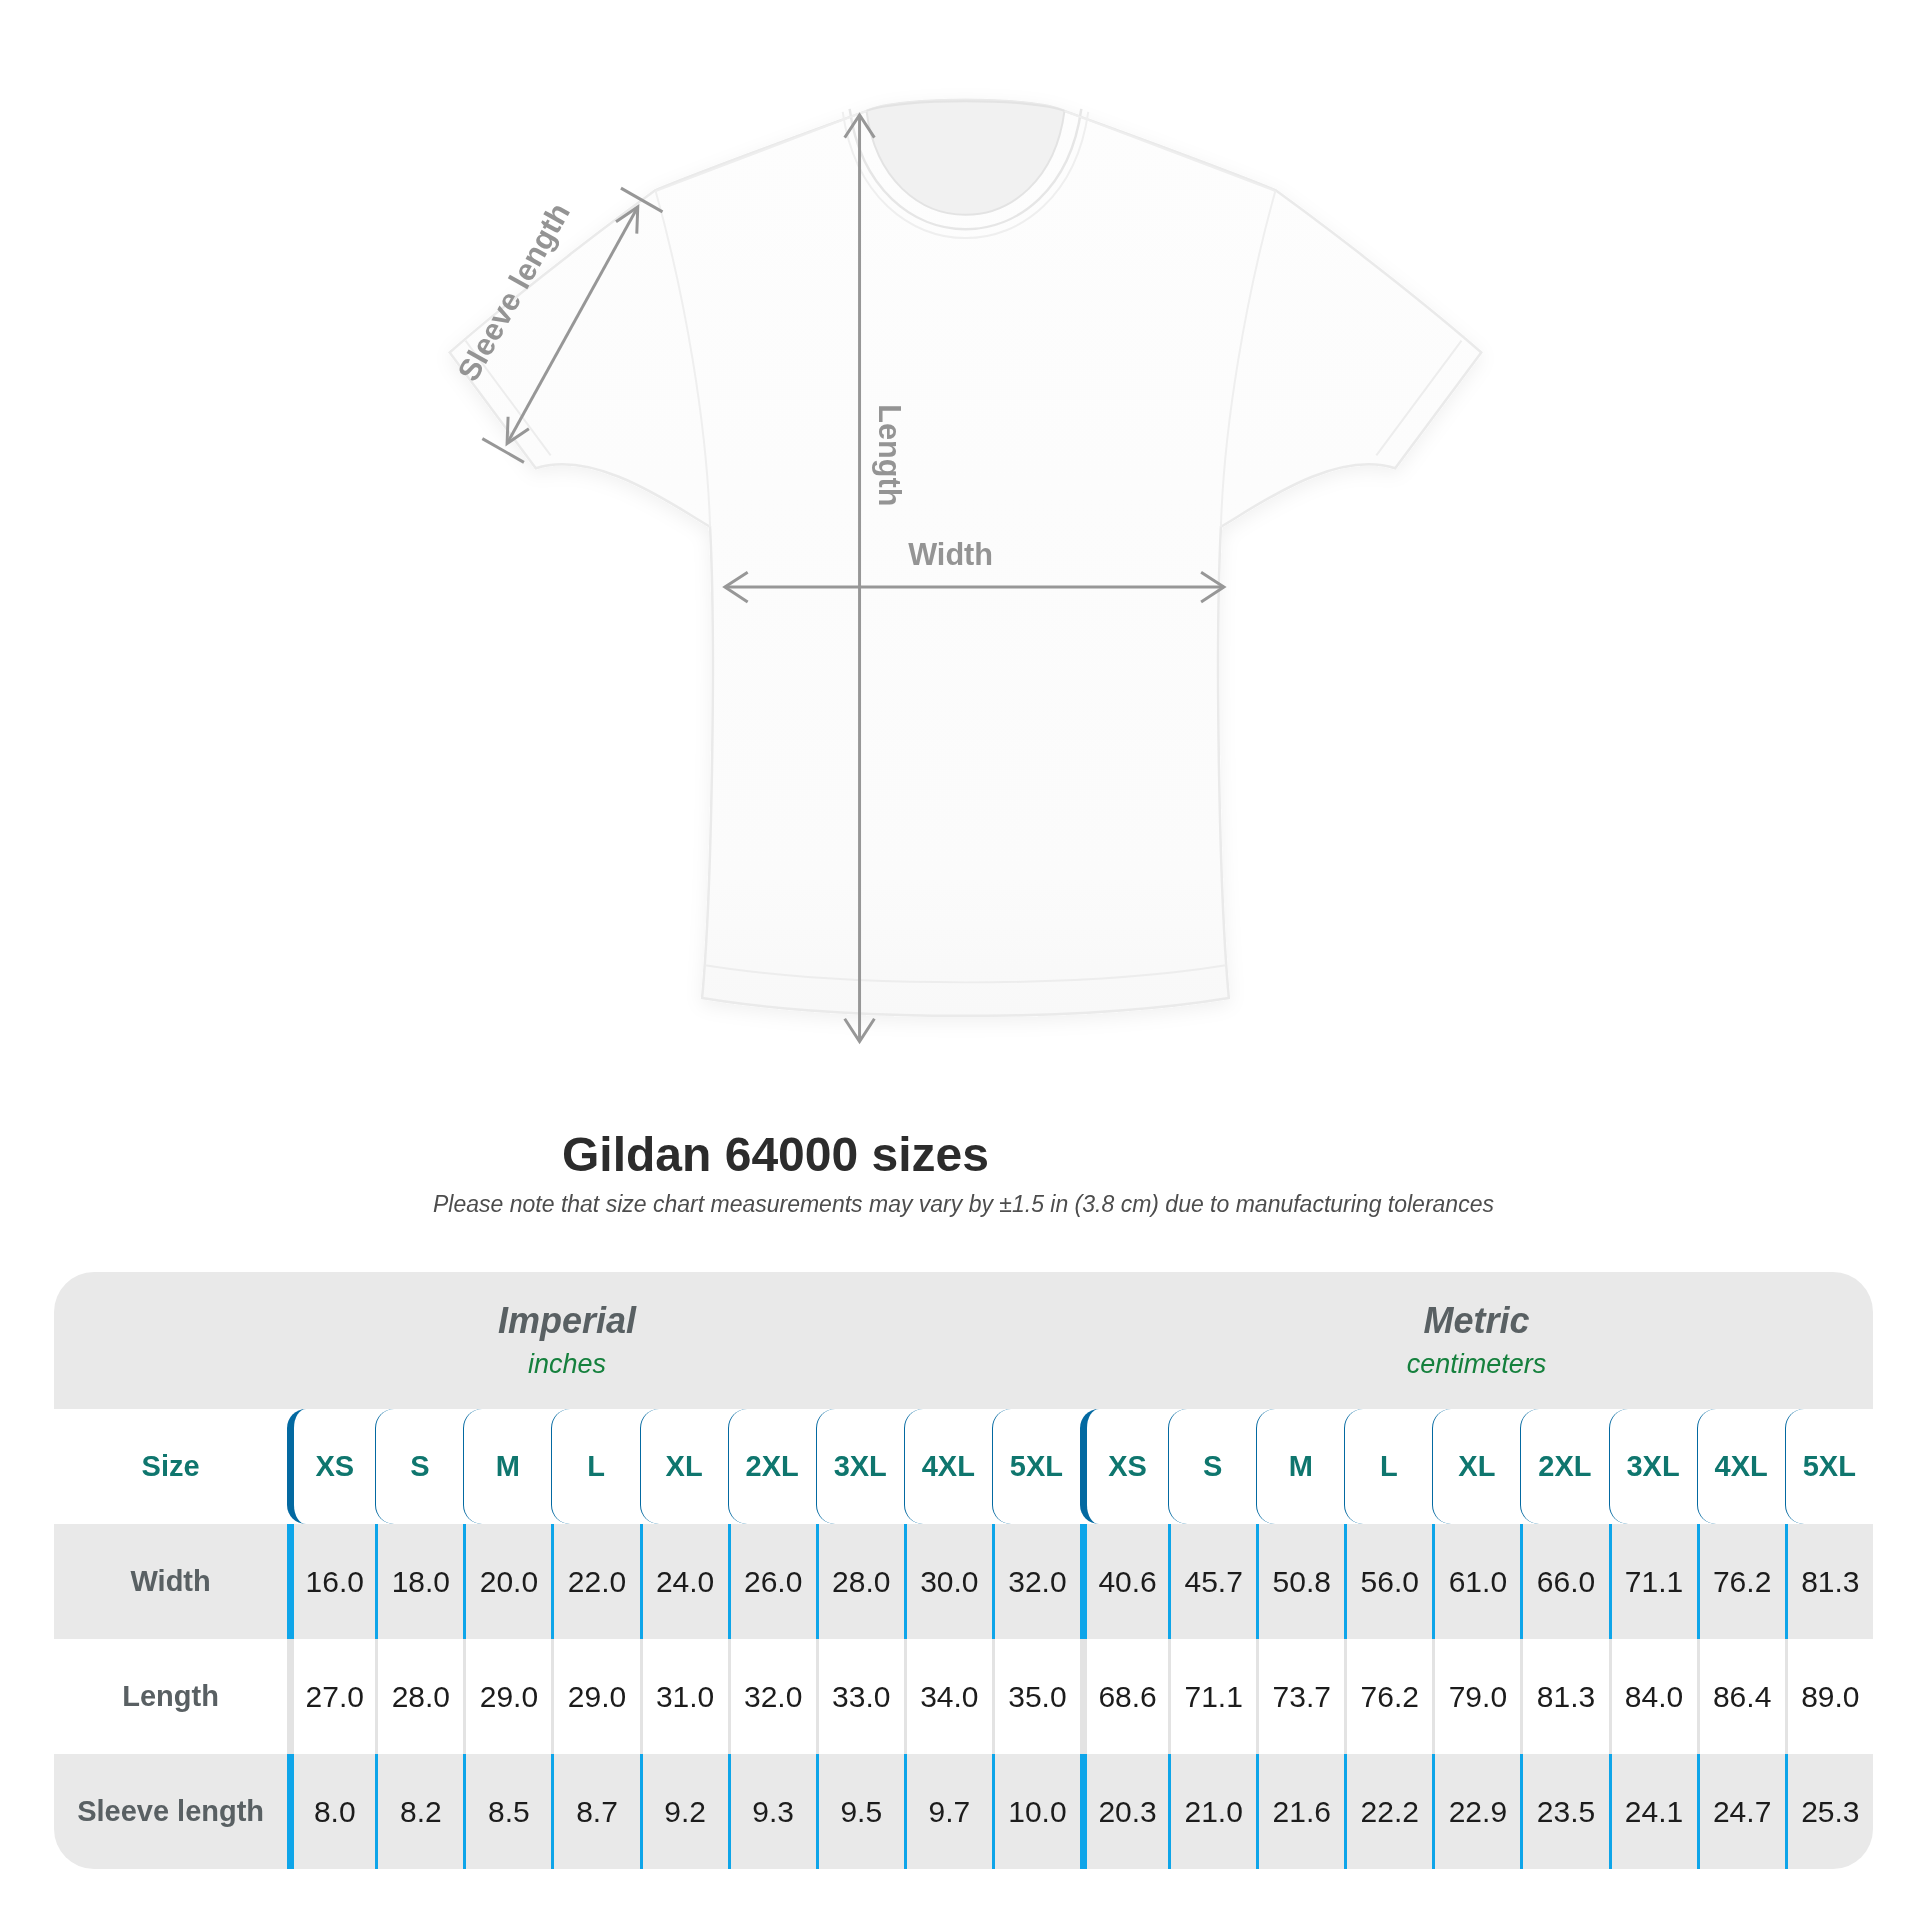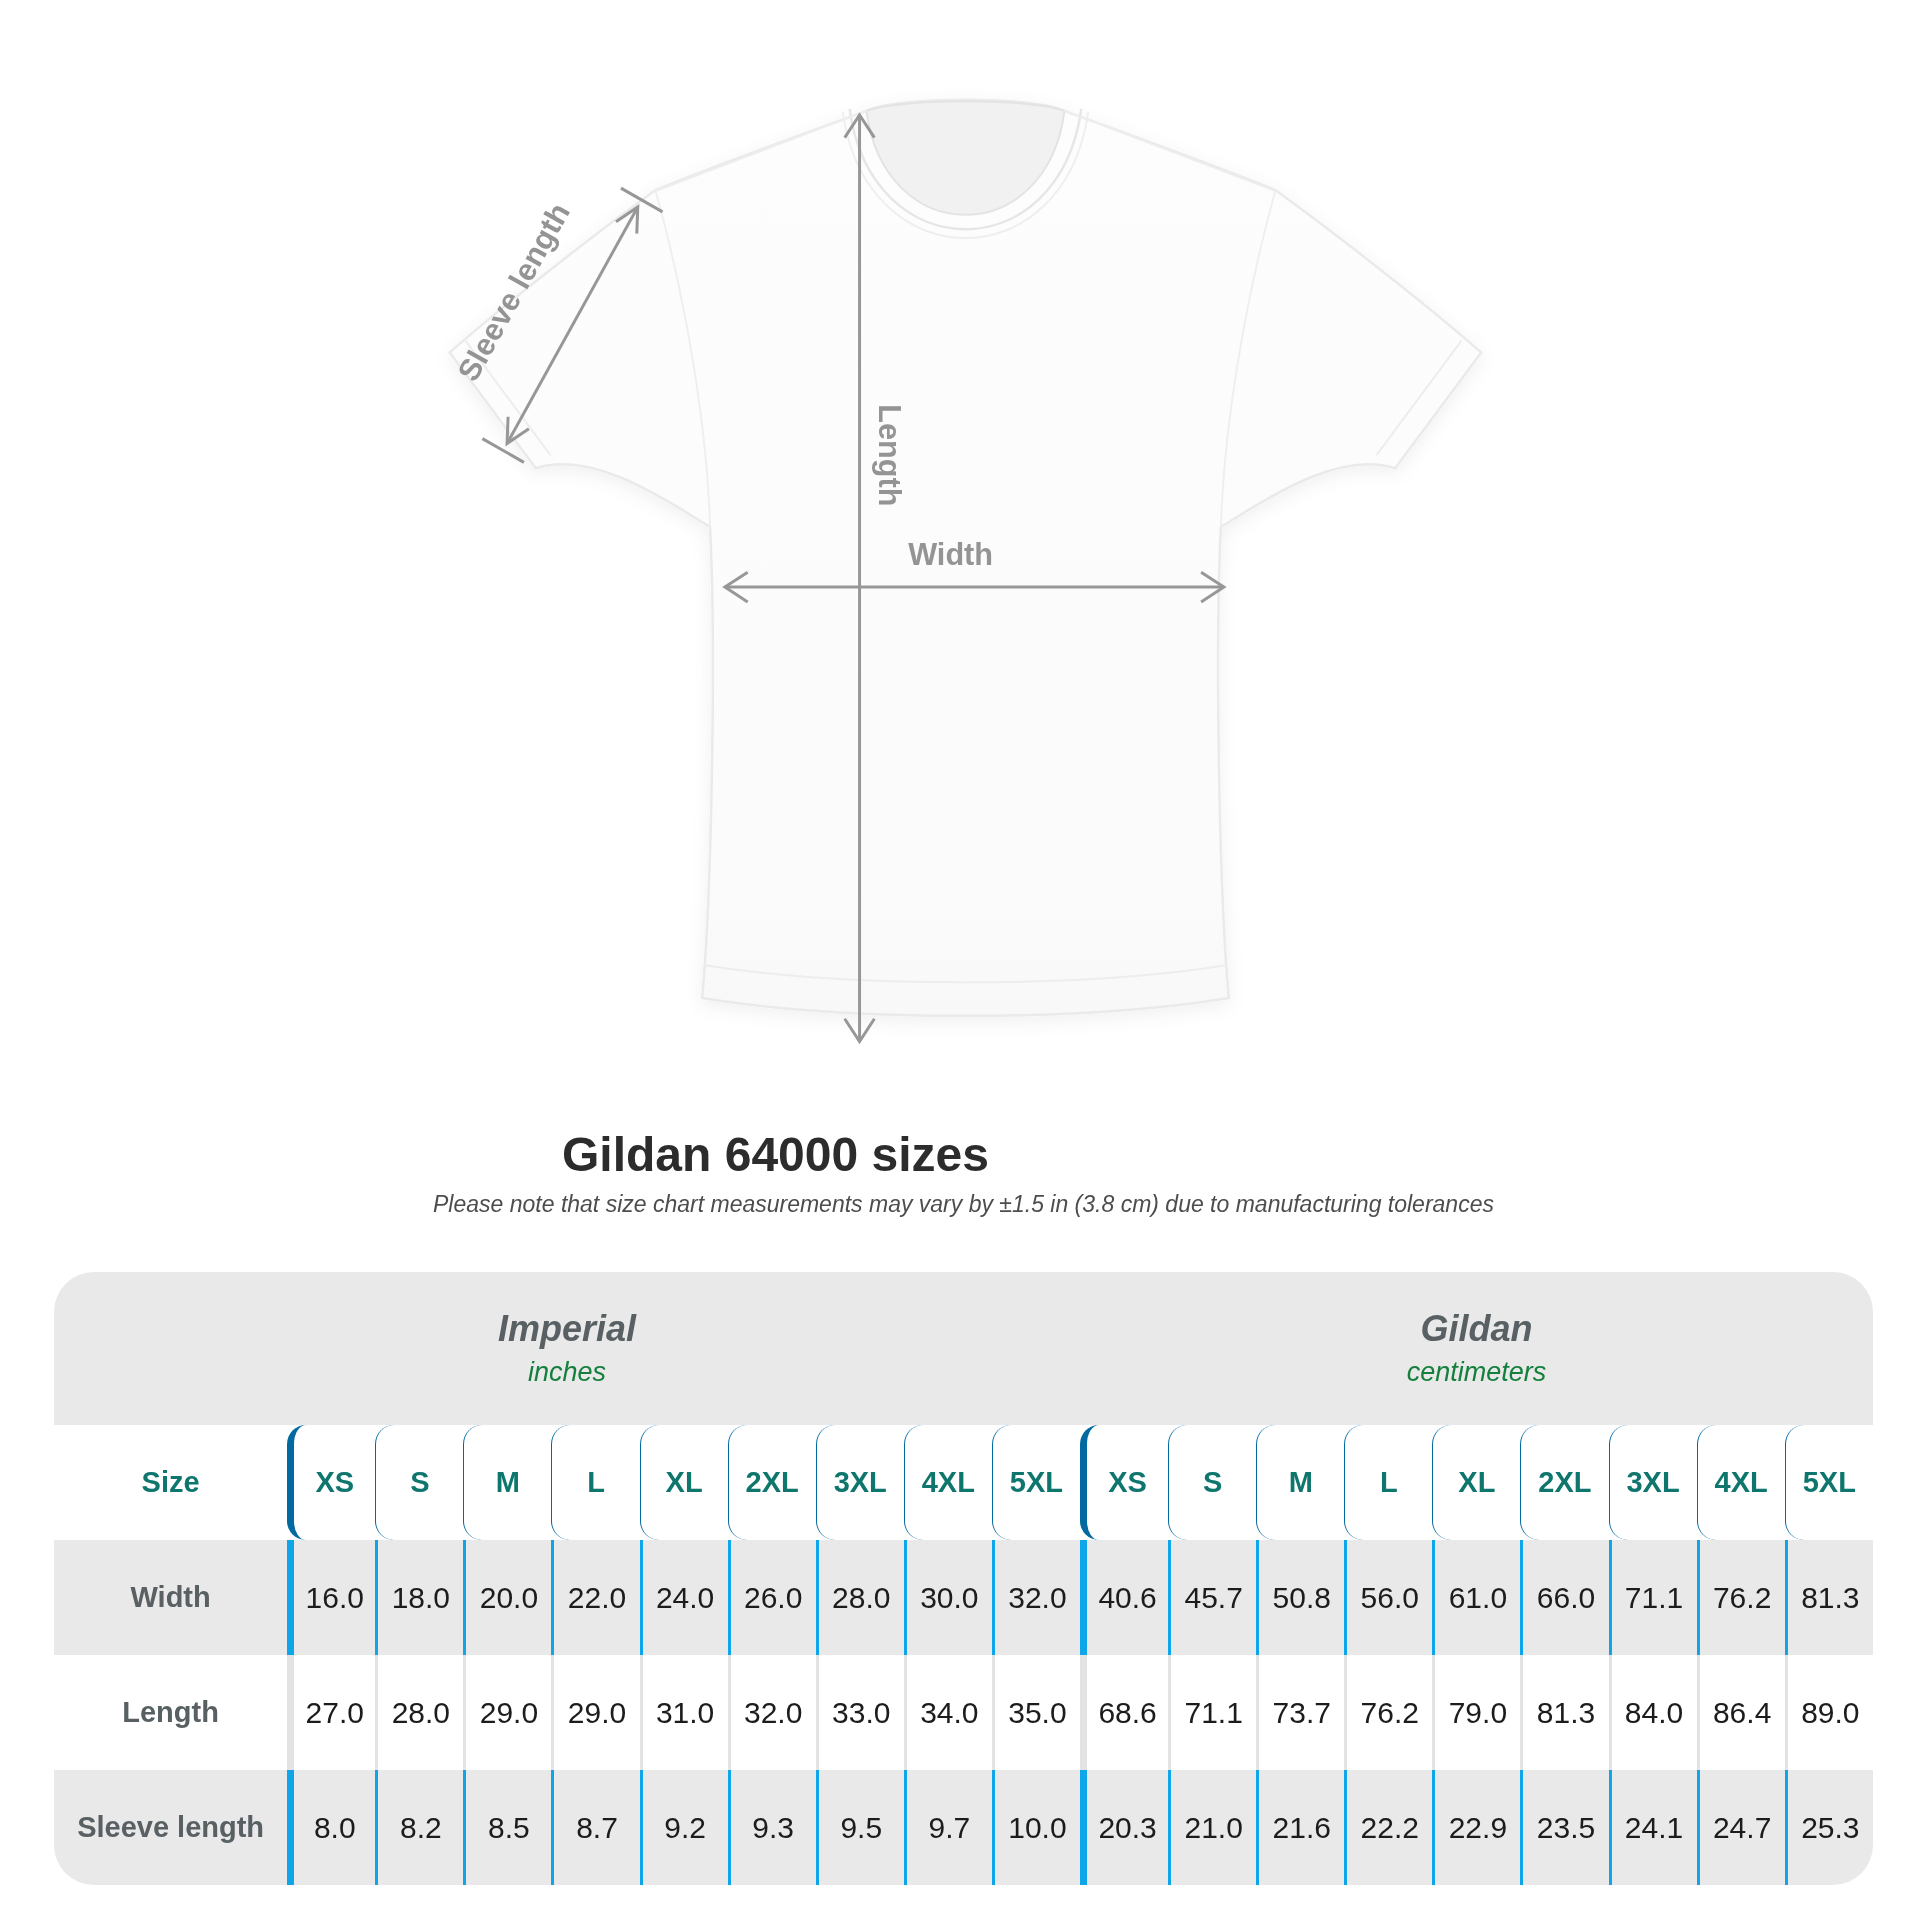--- a/index.html
+++ b/index.html
@@ -31,21 +31,21 @@
     border-collapse:separate;border-spacing:0;
     table-layout:fixed;width:1819px;
   }
   .size-table col.c-label{width:233px;}
   .size-table col.c-data{width:88px;}
   .size-table th,.size-table td{
     padding:0;margin:0;text-align:center;vertical-align:middle;
     font-family:"Liberation Sans", sans-serif;
   }
   
-  tr.unit-row th{height:153px;background:#e9e9e9;vertical-align:middle;margin-left:44px;}
+  tr.unit-row th{height:137px;background:#e9e9e9;vertical-align:middle;margin-left:44px;}
   tr.unit-row th:first-child{border-top-left-radius:40px;}
   tr.unit-row th:last-child{border-top-right-radius:40px;}
   .unit-label{font-size:36px;font-weight:bold;font-style:italic;color:#596063;line-height:1;}
   .unit-sub{font-size:27px;font-weight:normal;font-style:italic;color:#15803d;margin-top:12px;line-height:1;}
   
   tr.size-row th{height:115px;background:#ffffff;font-size:29px;font-weight:bold;color:#0f766e;}
   tr.size-row th + th{border-left:1px solid #0369a1;border-radius:19px;}
   tr.size-row th.sep-label{border-left-width:7px;}
   tr.size-row th.sep-boundary{border-left-width:7px;}
   
@@ -160,21 +160,21 @@
         <col class="c-data">
     </colgroup>
 
     <tbody>
         <tr class="unit-row">
       <th colspan="10">
         <div class="unit-label">Imperial</div>
         <div class="unit-sub">inches</div>
       </th>
       <th colspan="9">
-        <div class="unit-label">Gildan</div>
+        <div class="unit-label">Metric</div>
         <div class="unit-sub">centimeters</div>
       </th>
     </tr>
 
     <tr class="size-row">
       <th>Size</th>
       <th class="sep-label">XS</th>
       <th>S</th>
       <th>M</th>
       <th>L</th>

